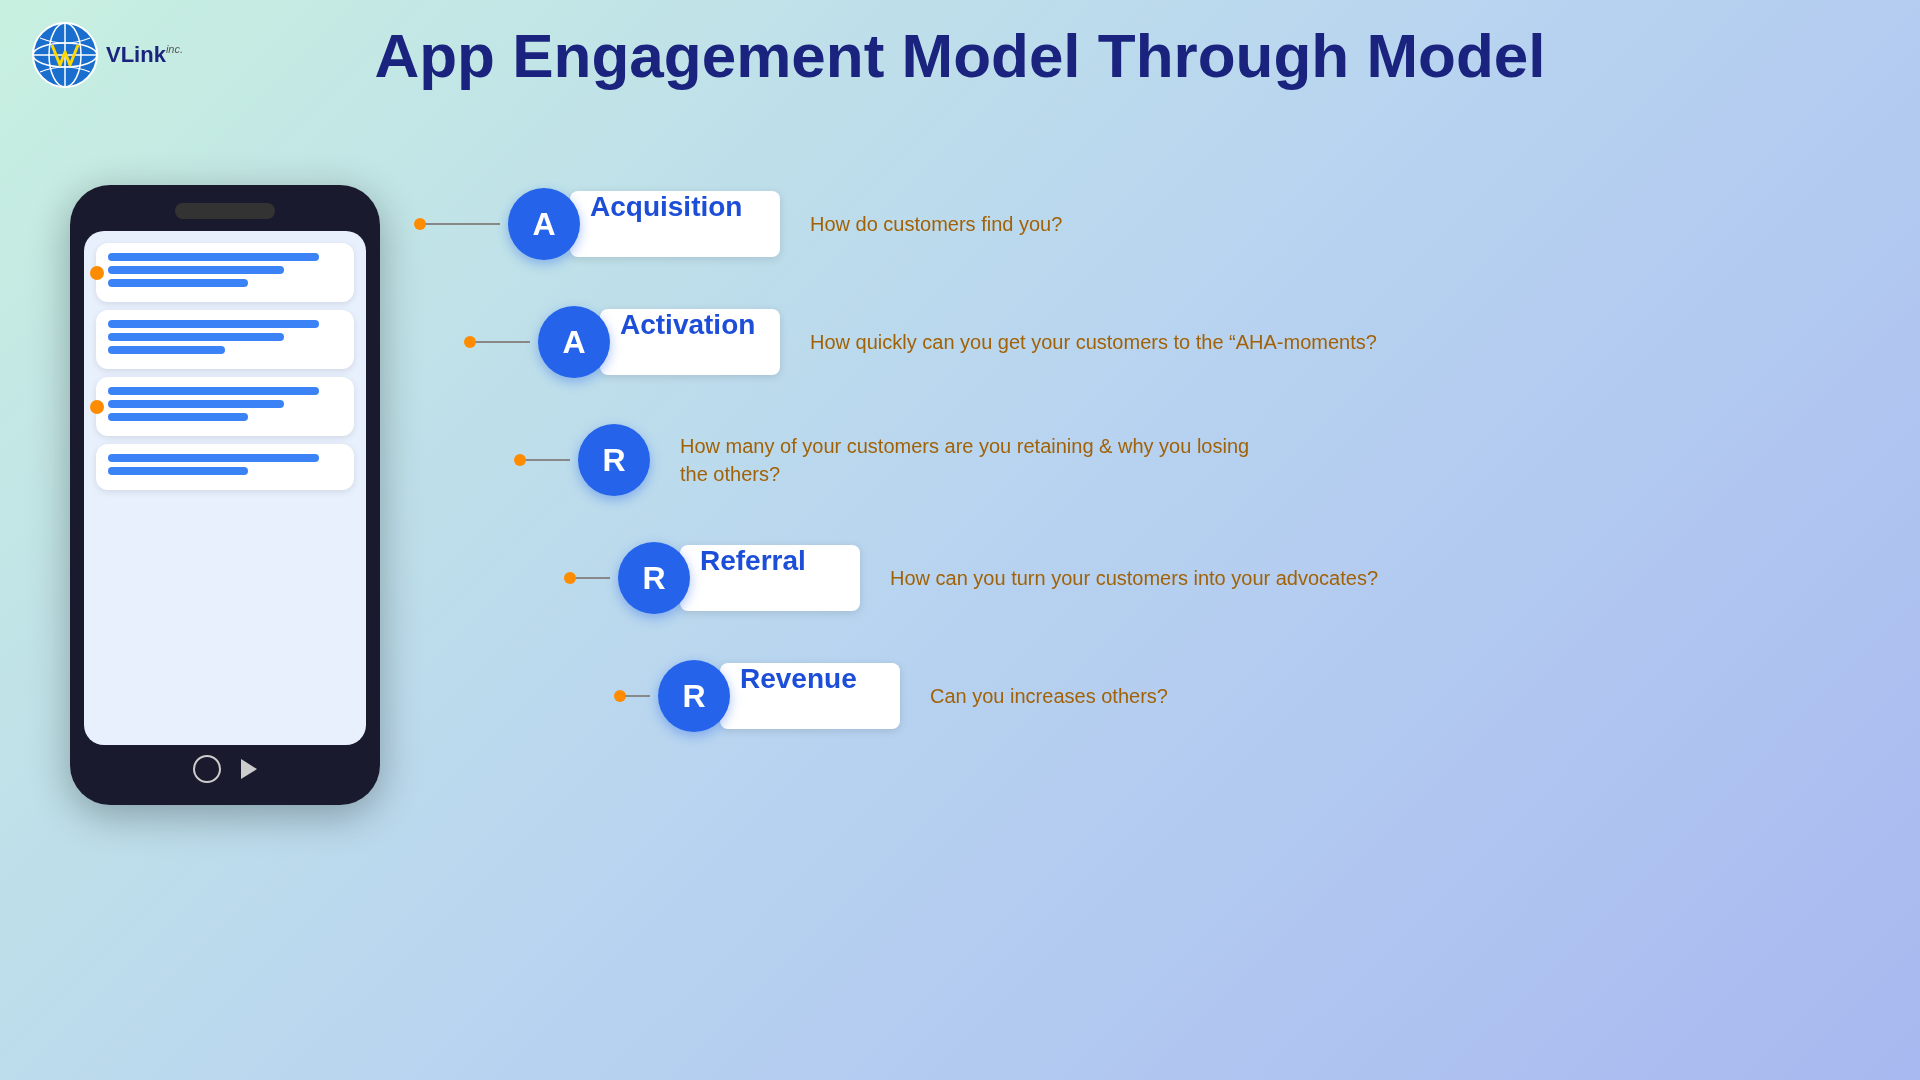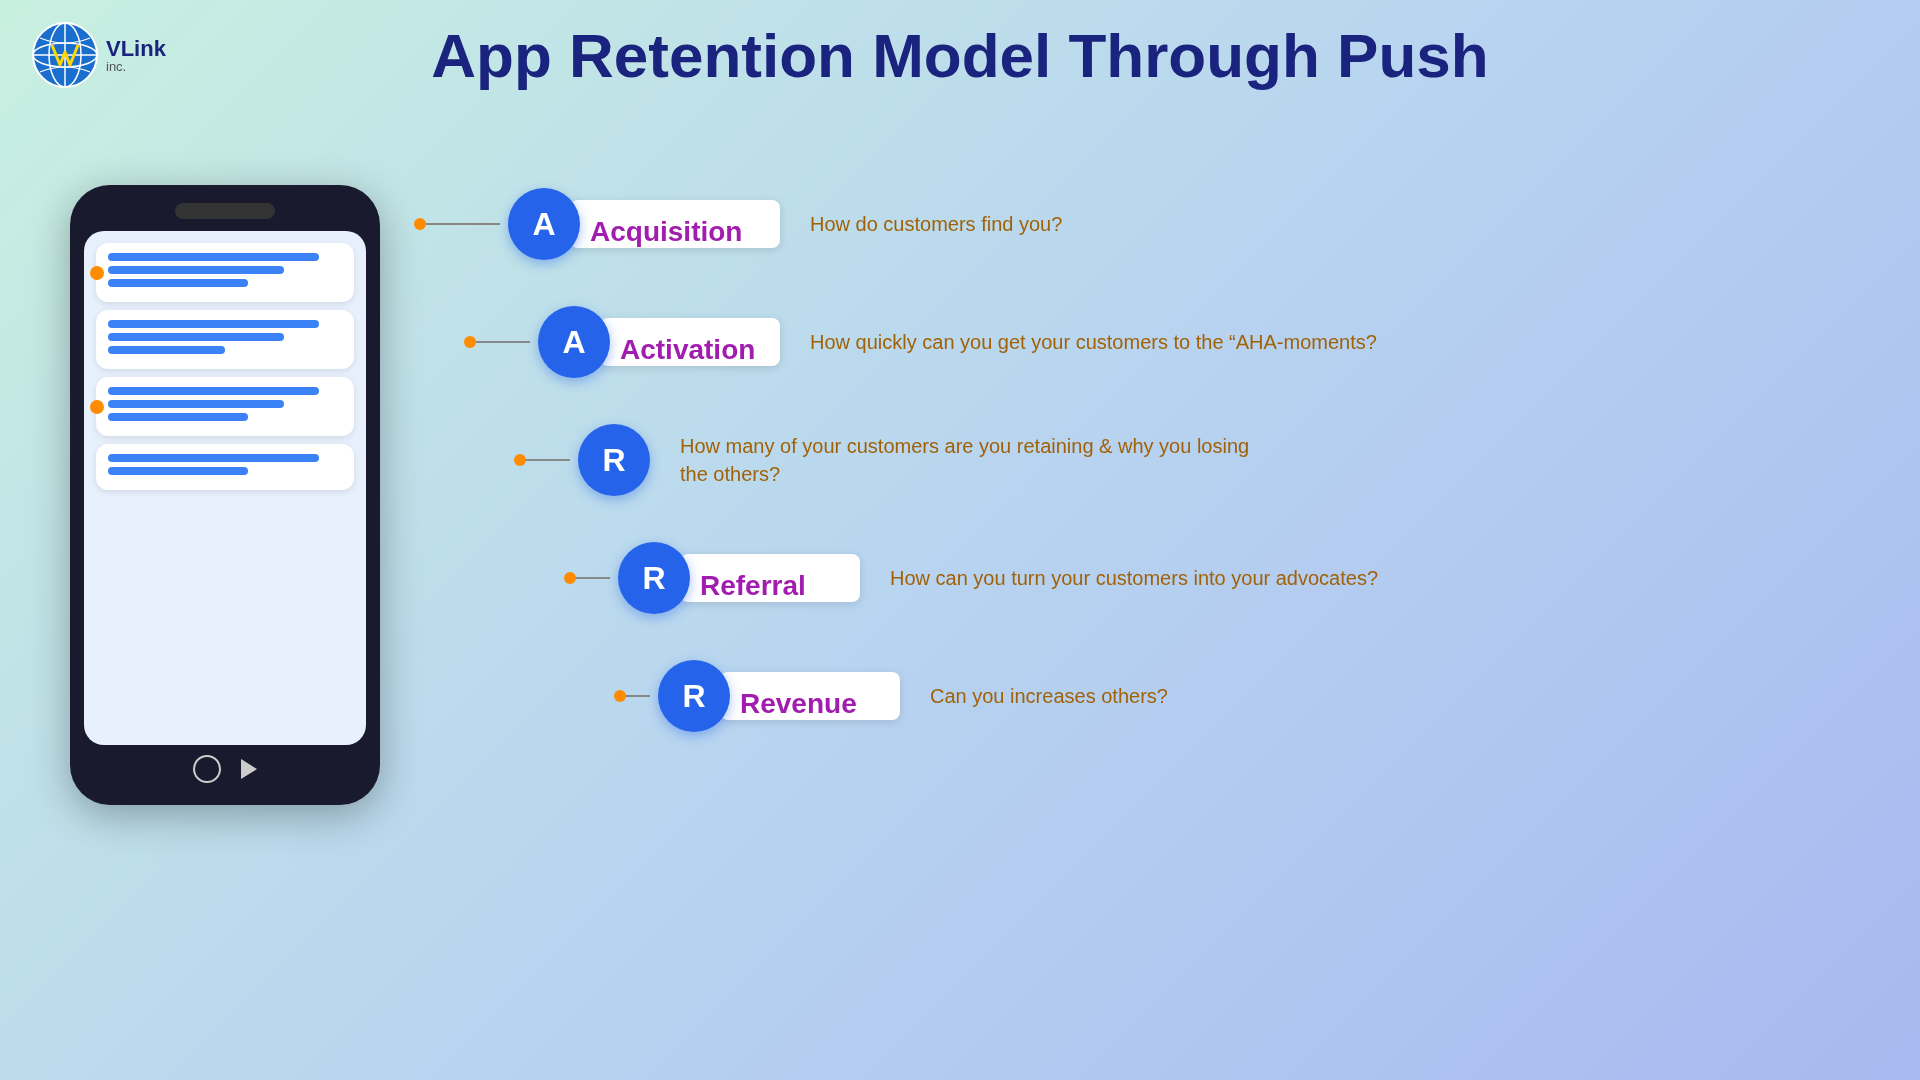--- a/index.html
+++ b/index.html
@@ -186,29 +186,29 @@
       color: white;
       font-size: 32px;
       font-weight: 900;
       flex-shrink: 0;
       box-shadow: 0 4px 12px rgba(37,99,235,0.4);
       z-index: 2;
     }
 
     .label-box {
       min-width: 180px;
-      height: 48px;
+      height: 66px;
       background: white;
       border-radius: 8px;
       display: flex;
-      align-items: flex-end;
+      align-items: flex-start;
       padding: 0 20px;
       font-size: 28px;
       font-weight: 700;
-      color: #a21caf;
+      color: #1d4ed8;
       box-shadow: 0 2px 8px rgba(0,0,0,0.12);
       margin-left: -10px;
     }
 
     .description-text {
       font-size: 20px;
       color: #a16207;
       margin-left: 30px;
       max-width: 600px;
       line-height: 1.4;
@@ -226,29 +226,29 @@
     <circle cx="35" cy="35" r="32" fill="#1a6fce" stroke="#fff" stroke-width="2"></circle>
     <ellipse cx="35" cy="35" rx="16" ry="32" fill="none" stroke="#fff" stroke-width="1.5"></ellipse>
     <ellipse cx="35" cy="35" rx="32" ry="12" fill="none" stroke="#fff" stroke-width="1.5"></ellipse>
     <line x1="3" y1="35" x2="67" y2="35" stroke="#fff" stroke-width="1.5"></line>
     <line x1="35" y1="3" x2="35" y2="67" stroke="#fff" stroke-width="1.5"></line>
     <path d="M10 18 Q35 28 60 18" fill="none" stroke="#fff" stroke-width="1.2"></path>
     <path d="M10 52 Q35 42 60 52" fill="none" stroke="#fff" stroke-width="1.2"></path>
 
     <path d="M22 25 L30 45 L35 32 L40 45 L48 25" fill="none" stroke="#ffd700" stroke-width="3" stroke-linejoin="round"></path>
   </svg>
-  <div style="display:flex; flex-direction:column; line-height:1;">
+  <div style="display:flex; flex-direction:row; line-height:1;">
     <span style="font-size:22px; font-weight:900; color:#1a237e;">VLink</span>
-    <span style="font-size:13px; color:#555;">inc.</span>
+    <span style="font-size:11px; color:#555;font-style:italic;">inc.</span>
   </div>
 </div>
 
 <div class="title-area">
   <h1 class="main-title">
-    <span>App Retention Model Through Push</span><br>
+    <span>App Engagement Model Through Model</span><br>
   </h1>
 </div>
 
 <div class="phone-container">
   <div class="phone-frame">
     <div class="phone-notch"></div>
     <div class="phone-screen">
       <div class="notification-card has-dot">
         <div class="notif-line w100"></div>
         <div class="notif-line w80"></div>

